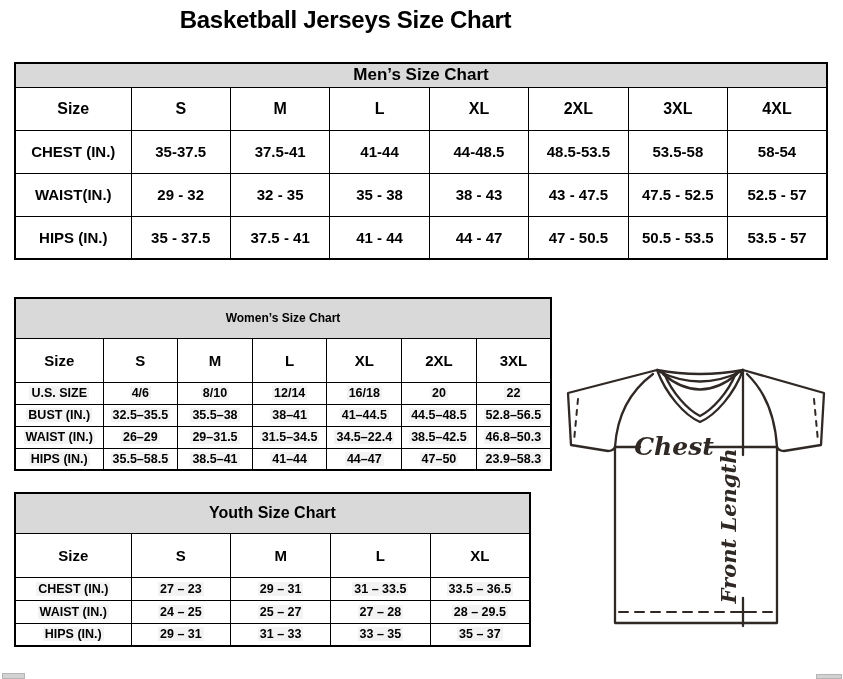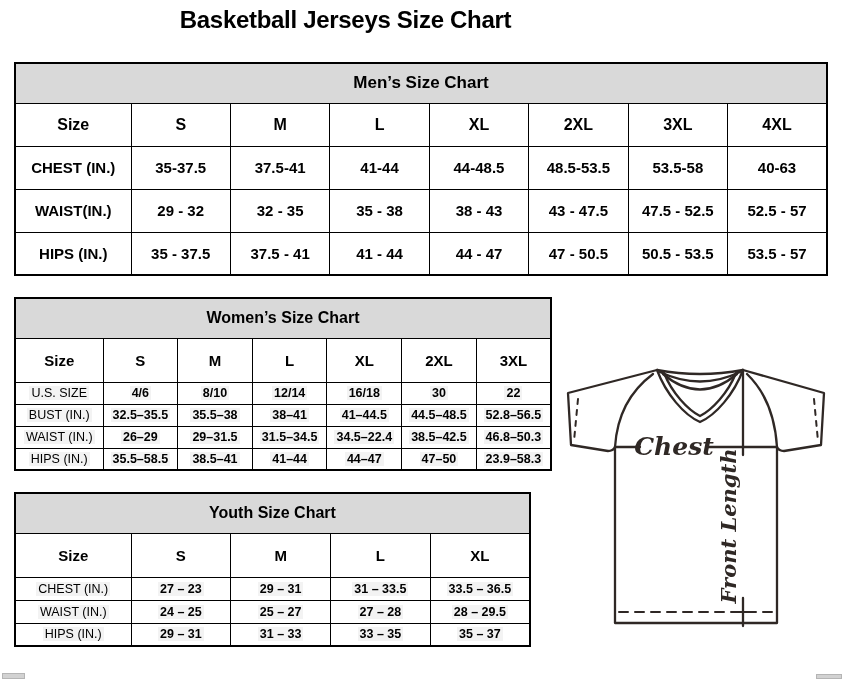--- a/index.html
+++ b/index.html
@@ -11,37 +11,37 @@
                 font-size:24px; font-weight:bold; letter-spacing:-0.3px; }
 
   table.sizechart { position:absolute; border-collapse:collapse; table-layout:fixed;
                     border:2px solid #000; }
   table.sizechart td { border:1.5px solid #000; text-align:center; vertical-align:middle;
                        padding:0; }
   td.bandcell { background:#d9d9d9; font-weight:bold; }
 
   
   .mens { left:14px; top:62px; width:814px; }
-  .mens td.bandcell { height:40px; font-size:17px; }
+  .mens td.bandcell { height:24px; font-size:17px; }
   .mens tr.head td { height:43px; font-size:16px; font-weight:bold; }
   .mens tr.drow td { height:43px; font-size:15px; font-weight:bold; }
 
   
   .womens { left:14px; top:297px; width:538px; }
-  .womens td.bandcell { height:40px; font-size:16px; }
+  .womens td.bandcell { height:40px; font-size:12px; }
   .womens tr.head td { height:44px; font-size:15px; font-weight:bold; }
   .womens tr.drow td { height:22px; font-size:12.5px; font-weight:bold; }
 
   
   .youth { left:14px; top:492px; width:517px; }
   .youth td.bandcell { height:40px; font-size:16px; }
   .youth tr.head td { height:44px; font-size:15px; font-weight:bold; }
   .youth tr.drow td { height:23px; font-size:12.5px; font-weight:bold; }
 
-  .lab { font-weight:normal; }
+  .lab { font-weight:bold; }
   .hl { background:#f3f3f3; padding:0 2px; }
 
   .jersey { left:556px; top:358px; width:287px; height:290px; }
 
   .fragment { background:#d2d2d2; border:1px solid #b5b5b5; }
   .frag-left  { left:2px;  top:673px; width:23px; height:6px; }
   .frag-right { left:816px; top:674px; width:26px; height:5px; }
 </style>
 </head>
 <body>
@@ -74,21 +74,21 @@
       <td>4XL</td>
     </tr>
     <tr class="drow">
       <td class="lab">CHEST (IN.)</td>
       <td>35-37.5</td>
       <td>37.5-41</td>
       <td>41-44</td>
       <td>44-48.5</td>
       <td>48.5-53.5</td>
       <td>53.5-58</td>
-      <td>40-63</td>
+      <td>58-54</td>
     </tr>
     <tr class="drow">
       <td class="lab">WAIST(IN.)</td>
       <td>29 - 32</td>
       <td>32 - 35</td>
       <td>35 - 38</td>
       <td>38 - 43</td>
       <td>43 - 47.5</td>
       <td>47.5 - 52.5</td>
       <td>52.5 - 57</td>
@@ -128,21 +128,21 @@
       <td>XL</td>
       <td>2XL</td>
       <td>3XL</td>
     </tr>
     <tr class="drow">
       <td><span class="hl lab">U.S. SIZE</span></td>
       <td><span class="hl">4/6</span></td>
       <td><span class="hl">8/10</span></td>
       <td><span class="hl">12/14</span></td>
       <td><span class="hl">16/18</span></td>
-      <td><span class="hl">30</span></td>
+      <td><span class="hl">20</span></td>
       <td><span class="hl">22</span></td>
     </tr>
     <tr class="drow">
       <td><span class="hl lab">BUST (IN.)</span></td>
       <td><span class="hl">32.5–35.5</span></td>
       <td><span class="hl">35.5–38</span></td>
       <td><span class="hl">38–41</span></td>
       <td><span class="hl">41–44.5</span></td>
       <td><span class="hl">44.5–48.5</span></td>
       <td><span class="hl">52.8–56.5</span></td>

